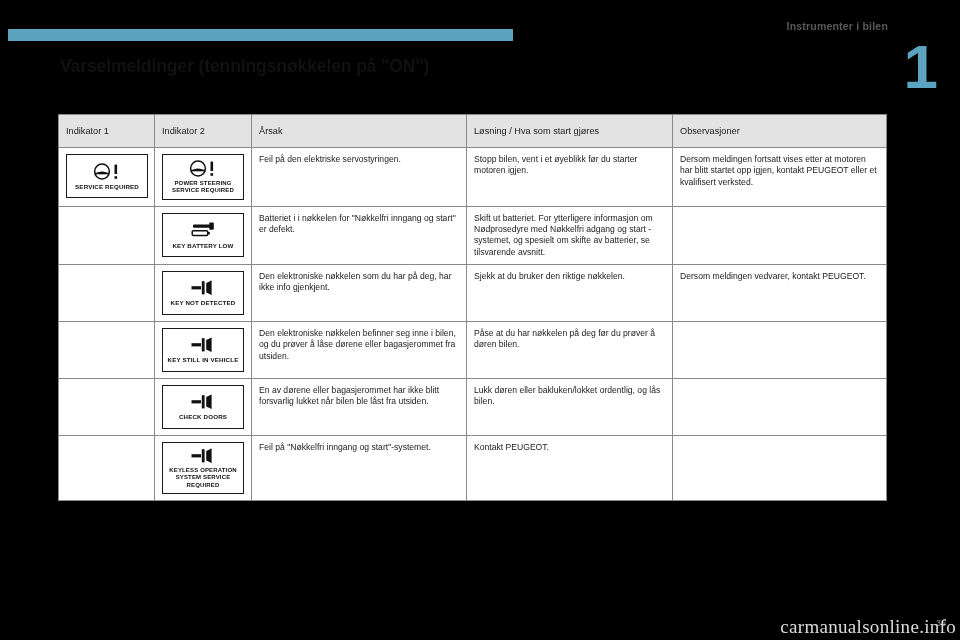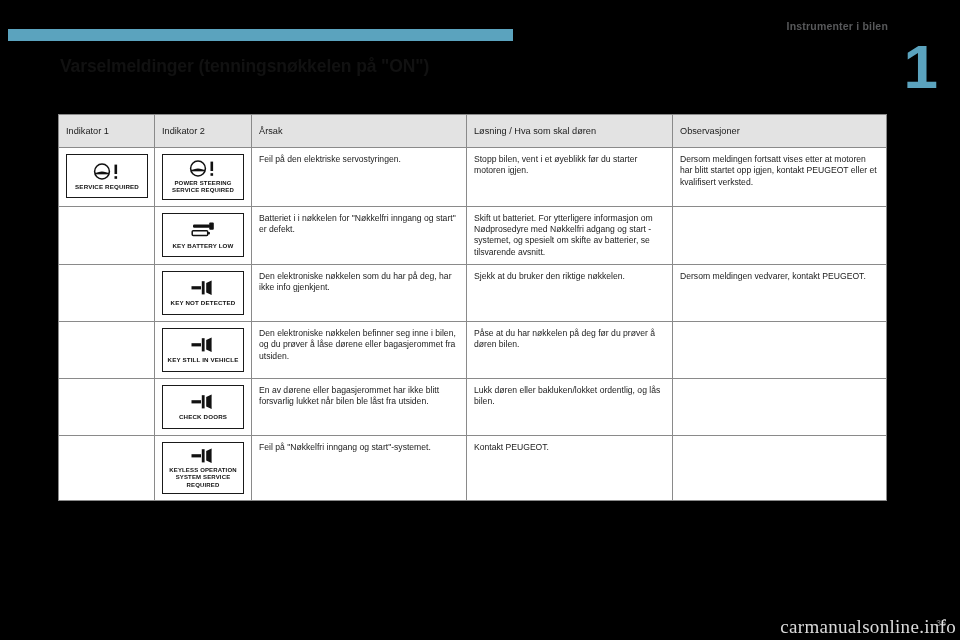--- a/index.html
+++ b/index.html
@@ -187,21 +187,21 @@
           <col class="c2">
           <col class="c3">
           <col class="c4">
           <col class="c5">
       </colgroup>
       <thead>
         <tr>
           <th>Indikator 1</th>
           <th>Indikator 2</th>
           <th>Årsak</th>
-          <th>Løsning / Hva som skal døren</th>
+          <th>Løsning / Hva som start gjøres</th>
           <th>Observasjoner</th>
         </tr>
       </thead>
       <tbody>
 
         <tr>
           <td class="ind-cell">
             <span class="indicator">
               <span class="ind-glyph">
                 <svg width="34" height="17" viewBox="0 0 34 17" aria-hidden="true">

